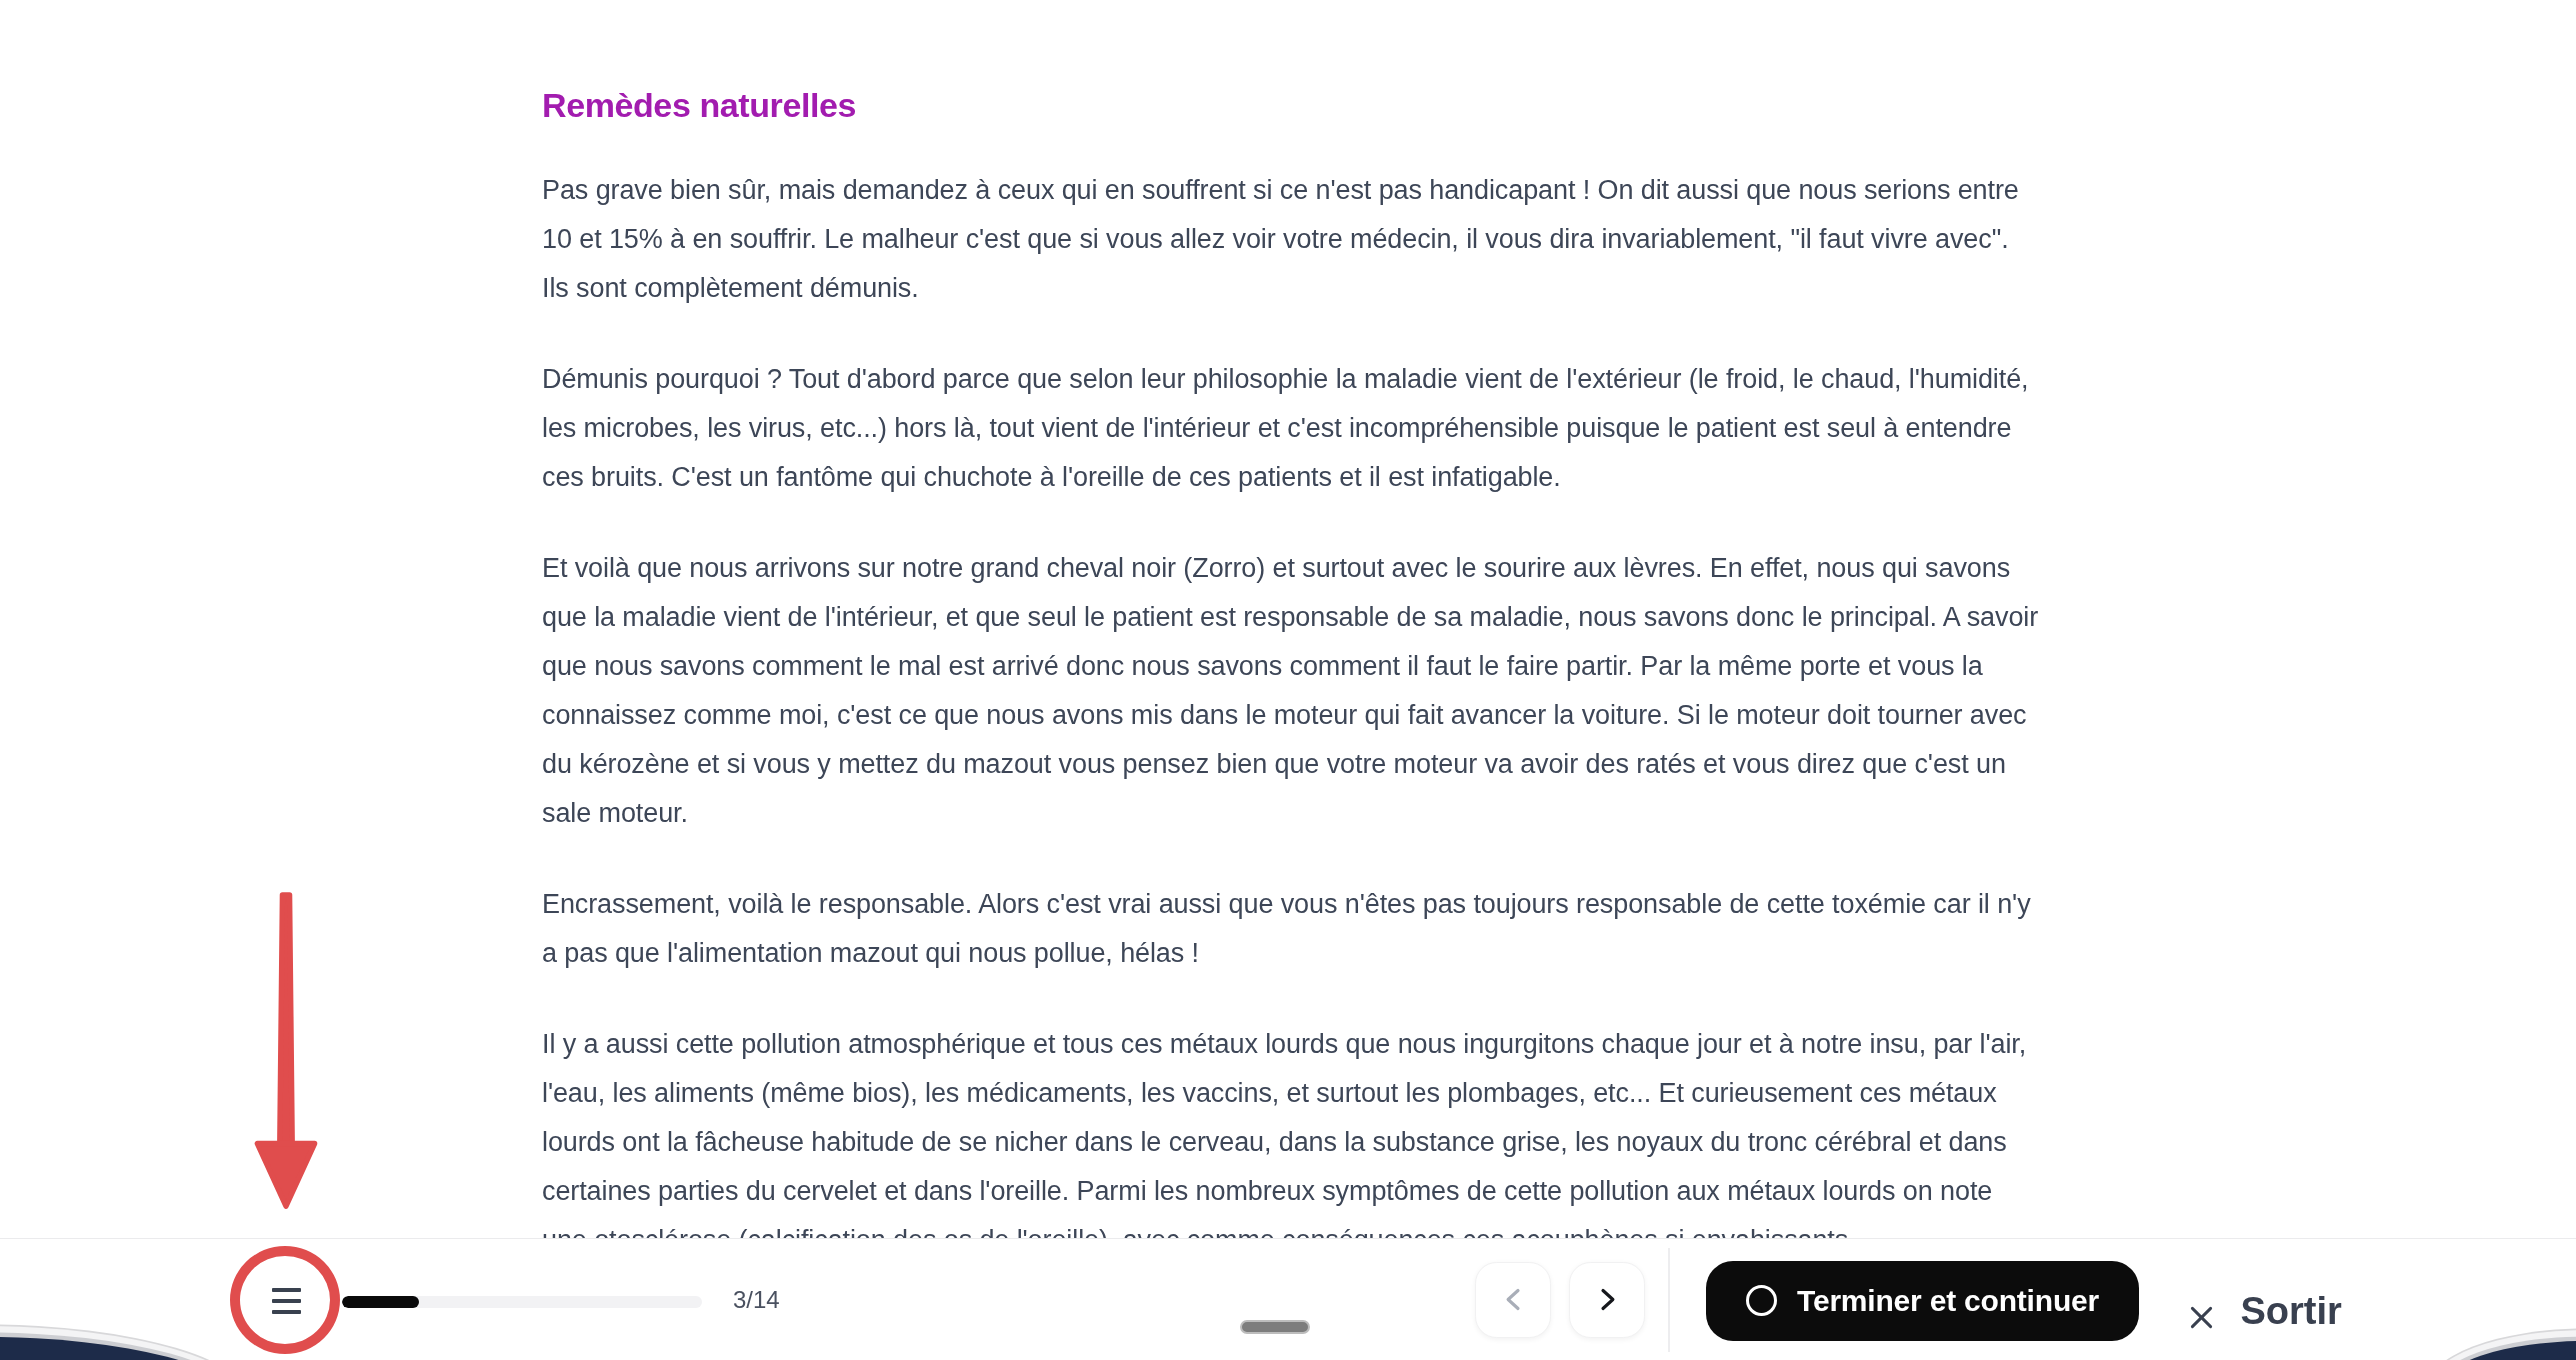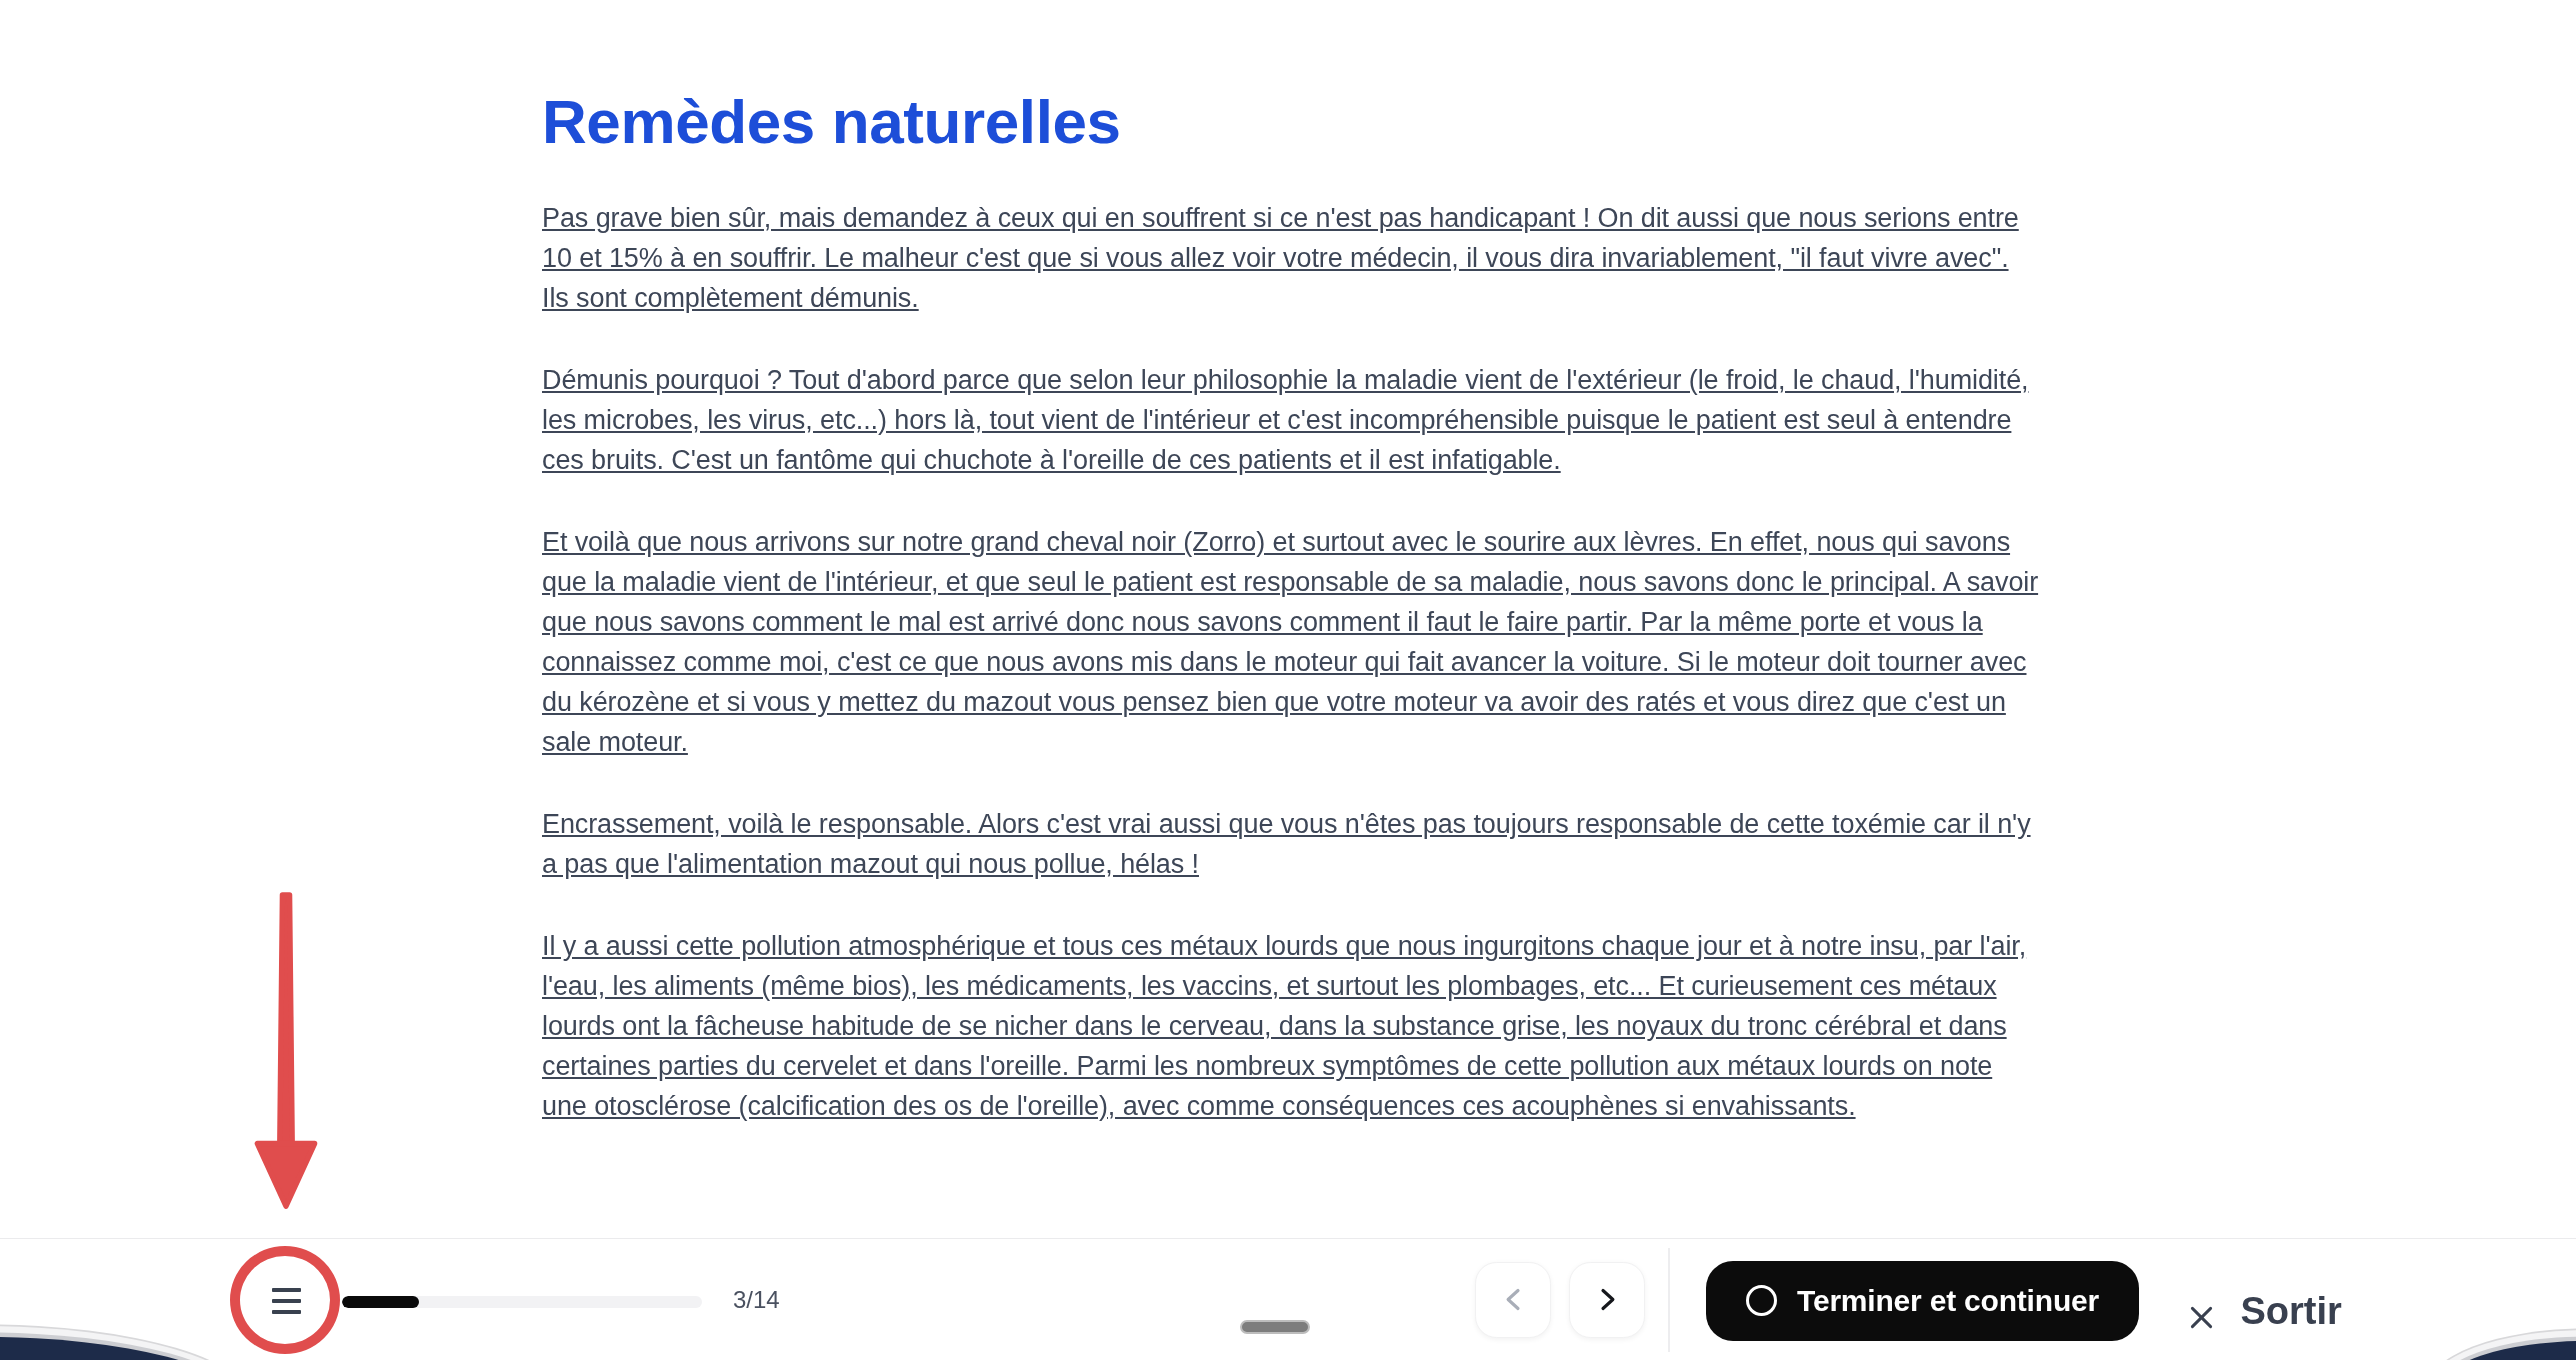--- a/index.html
+++ b/index.html
@@ -4,27 +4,26 @@
 <style>
   html,body{margin:0;padding:0;}
   body{
     width:2576px;height:1361px;position:relative;overflow:hidden;
     background:#ffffff;
     font-family:"Liberation Sans","DejaVu Sans",sans-serif;
   }
   
   .content{position:absolute;left:542px;top:86px;width:1497px;}
   .content h1{
-    margin:0 0 41px 0;font-size:62px;font-weight:bold;letter-spacing:-0.4px;
-    color:#1d4ed8;
+    margin:0 0 41px 0;font-size:34px;font-weight:bold;letter-spacing:-0.4px;
+    color:#a21caf;
   }
   .content p{
-    margin:0 0 42px 0;font-size:27px;line-height:40px;letter-spacing:-0.1px;
+    margin:0 0 42px 0;font-size:27px;line-height:49px;letter-spacing:-0.1px;
     color:#3d4657;
-    text-decoration:underline;
   }
   
   .toolbar{
     position:absolute;left:0;right:0;bottom:0;height:122px;
     background:#ffffff;border-top:1.8px solid #ebebed;
   }
   .toolbar *{box-sizing:border-box;}
   .menu-btn{
     position:absolute;left:248px;top:24px;width:76px;height:76px;
     background:transparent;border:none;cursor:pointer;

